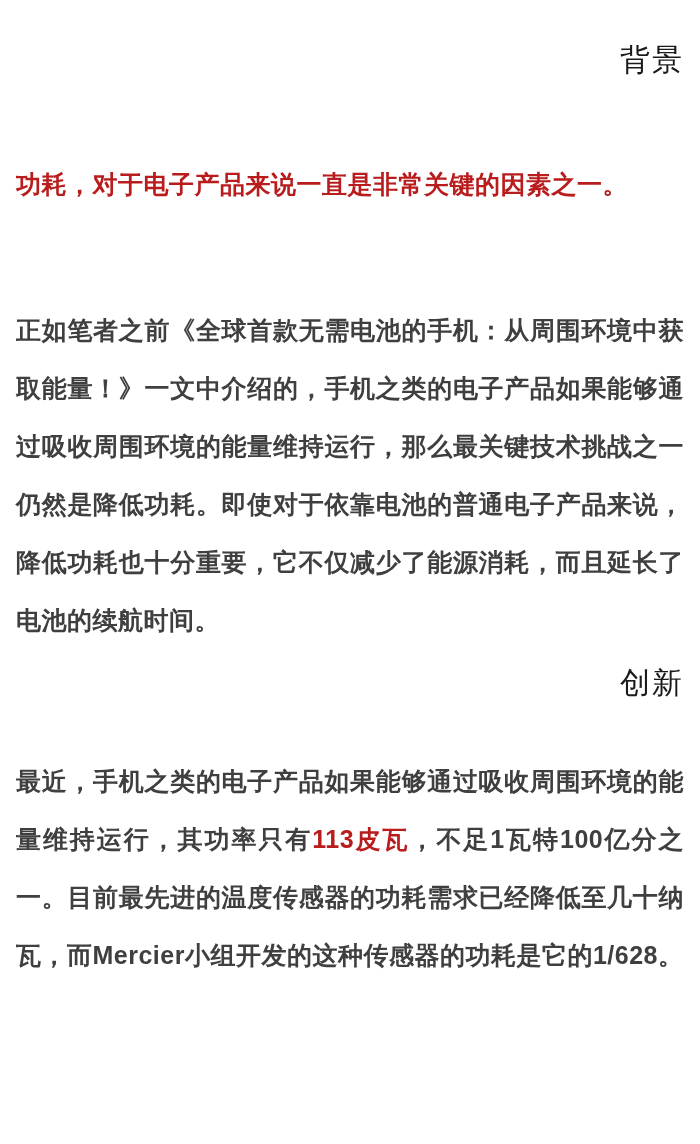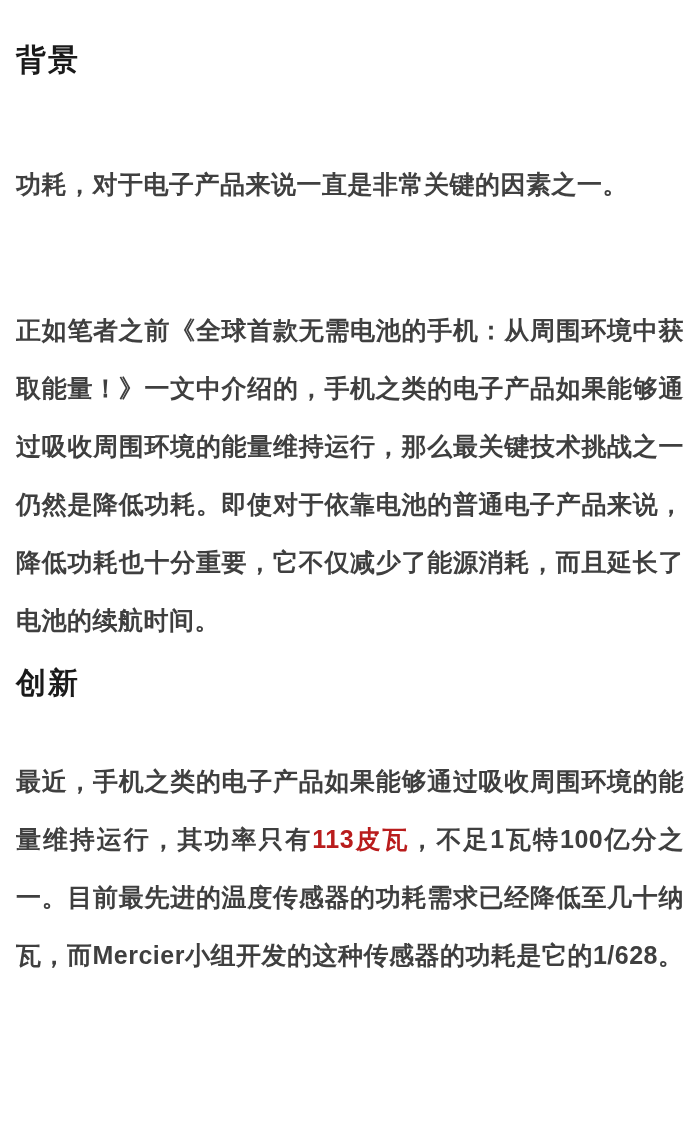--- a/index.html
+++ b/index.html
@@ -16,42 +16,42 @@
     overflow: hidden;
   }
   .page {
     width: 700px;
     height: 1144px;
     position: relative;
     box-sizing: border-box;
     padding: 0 16px;
   }
   .heading {
-    text-align: left;
-    font-weight: bold;
+    text-align: right;
+    font-weight: normal;
     font-size: 30px;
     color: #1a1a1a;
     letter-spacing: 2px;
   }
   .heading-1 {
     margin-top: 40px;
   }
   .heading-2 {
     margin-top: 14px;
   }
   .para {
     font-size: 25px;
     line-height: 58px;
     color: #3f3f3f;
     text-align: justify;
     letter-spacing: 0.5px;
     font-weight: bold;
   }
   .para-highlight {
-    color: #404040;
+    color: #b91c1c;
     font-weight: bold;
     margin-top: 38px;
   }
   .para-body-1 {
     margin-top: 56px;
   }
   .para-body-2 {
     margin-top: 48px;
   }
   .redtext {

